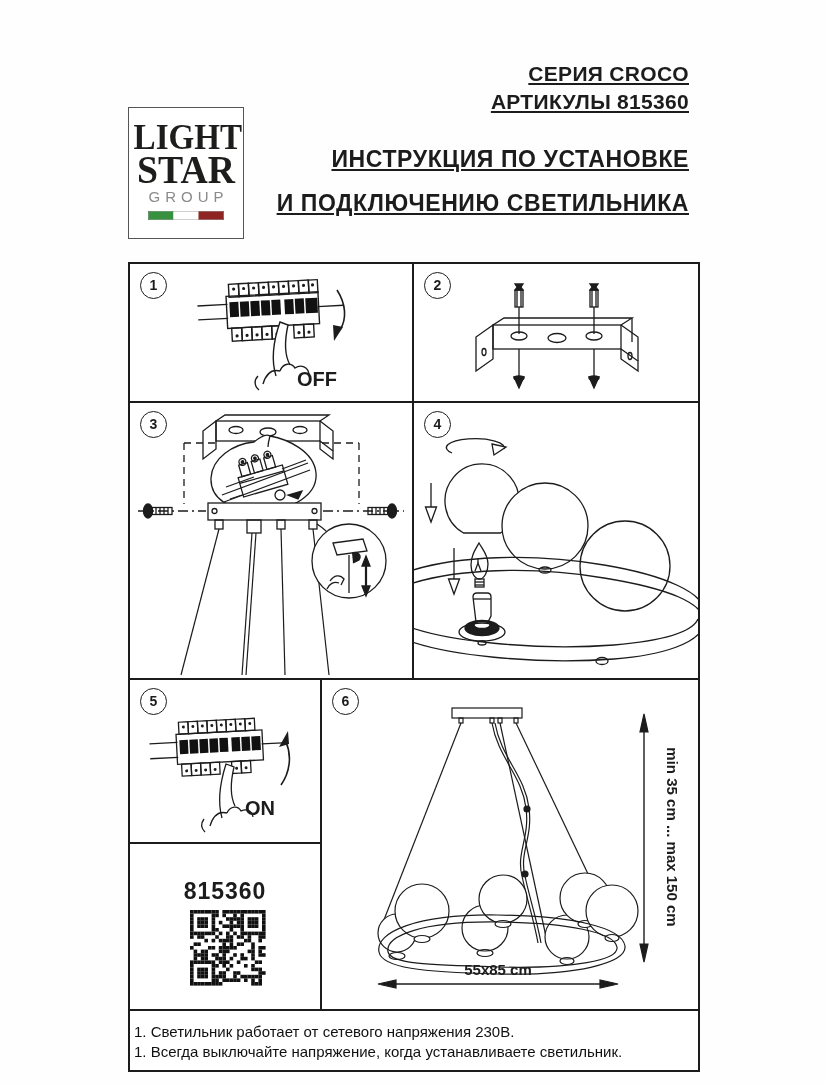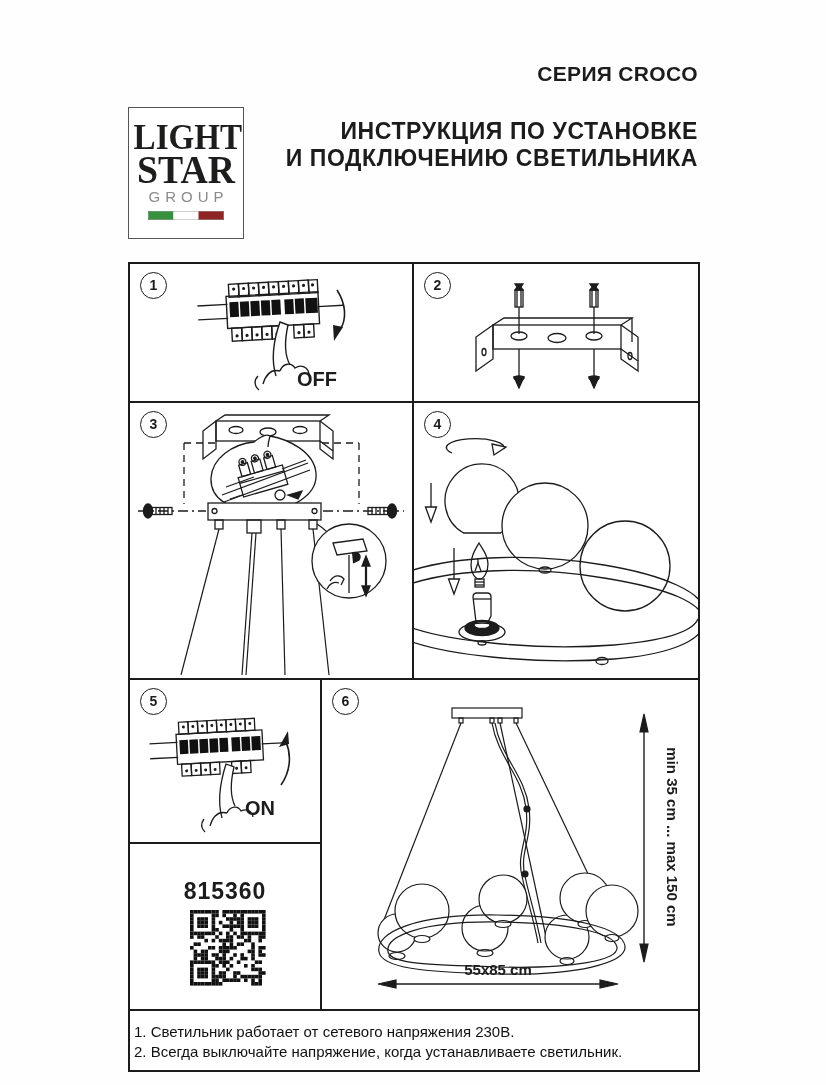--- a/index.html
+++ b/index.html
@@ -9,25 +9,25 @@
   
   .logo-box{position:absolute;left:128px;top:67px;width:114px;height:130px;
             border:1px solid #555;background:#fff;text-align:center;margin-top:40px;}
   .logo-light{margin-top:14px;font-family:"Liberation Serif",serif;font-weight:700;
               font-size:36px;line-height:30px;color:#1d1d1b;transform:scaleX(.92);}
   .logo-star{font-family:"Liberation Serif",serif;font-weight:700;font-size:41px;
              line-height:34px;color:#1d1d1b;transform:scaleX(.92);}
   .logo-group{font-size:15px;letter-spacing:5px;color:#8a8a8a;margin-top:2px;margin-left:5px;text-align:center;}
   .logo-flag{margin:6px auto 0 auto;display:block;}
 
-  .title-block{position:absolute;right:128px;top:60px;text-align:right;}
+  .title-block{position:absolute;right:137px;top:60px;text-align:right;text-decoration:underline;}
   .t-series{font-size:21px;font-weight:700;line-height:28px;letter-spacing:.3px;}
   .t-article{font-size:21px;font-weight:700;line-height:28px;letter-spacing:.3px;}
   .t-main{font-size:23px;font-weight:700;line-height:27px;letter-spacing:.6px;margin-top:30px;text-align:right;}
-  .t-main2{font-size:23px;font-weight:700;line-height:27px;letter-spacing:.6px;}
+  .t-main2{font-size:23px;font-weight:700;line-height:27px;letter-spacing:.6px;margin-top:17px;}
 
   
   .panel{position:absolute;background:#fff;border:2px solid #1c1c1c;box-sizing:border-box;}
   #panel1{left:128px;top:262px;width:286px;height:141px;}
   #panel2{left:412px;top:262px;width:288px;height:141px;}
   #panel3{left:128px;top:401px;width:286px;height:279px;}
   #panel4{left:412px;top:401px;width:288px;height:279px;}
   #panel5{left:128px;top:678px;width:194px;height:166px;}
   #panelqr{left:128px;top:842px;width:194px;height:169px;}
   #panel6{left:320px;top:678px;width:380px;height:333px;}
@@ -57,20 +57,21 @@
     <svg class="logo-flag" width="76" height="9">
       <rect x="0" y="0" width="76" height="9" fill="none" stroke="#444" stroke-width="1"></rect>
       <rect x="0.5" y="0.5" width="25" height="8" fill="#37913f"></rect>
       <rect x="25.5" y="0.5" width="25" height="8" fill="#ffffff"></rect>
       <rect x="50.5" y="0.5" width="25" height="8" fill="#8e2522"></rect>
     </svg>
   </div>
 
   <div class="title-block">
     <div class="t-series">СЕРИЯ CROCO</div>
+    <div class="t-article">АРТИКУЛЫ 815360</div>
     <div class="t-main">ИНСТРУКЦИЯ ПО УСТАНОВКЕ</div>
     <div class="t-main2">И ПОДКЛЮЧЕНИЮ СВЕТИЛЬНИКА</div>
   </div>
 
   <div class="panel" id="panel1">
     <div class="badge">1</div>
     <svg width="282" height="137" viewBox="0 0 282 137">
       <g stroke="#1c1c1c" fill="none" stroke-width="1.4" transform="rotate(-3 143 50)">
         <line x1="68" y1="38" x2="98" y2="38"></line>
         <line x1="68" y1="52" x2="98" y2="52"></line>
@@ -737,17 +738,17 @@
         </g>
       </g>
       <text x="0" y="0" font-size="15" font-weight="700" fill="#1c1c1c" text-anchor="middle" transform="translate(345 157) rotate(90)">min 35 cm ... max 150 cm</text>
       <text x="176" y="295" font-size="15" font-weight="700" fill="#1c1c1c" text-anchor="middle">55x85 cm</text>
     </svg>
   </div>
 
   <div class="panel" id="notes">
     <div class="notes-text">
       <div>1. Светильник работает от сетевого напряжения 230В.</div>
-      <div>2. Всегда выключайте напряжение, когда устанавливаете светильник.</div>
+      <div>1. Всегда выключайте напряжение, когда устанавливаете светильник.</div>
     </div>
   </div>
 
 </div>
 
 </body></html>

